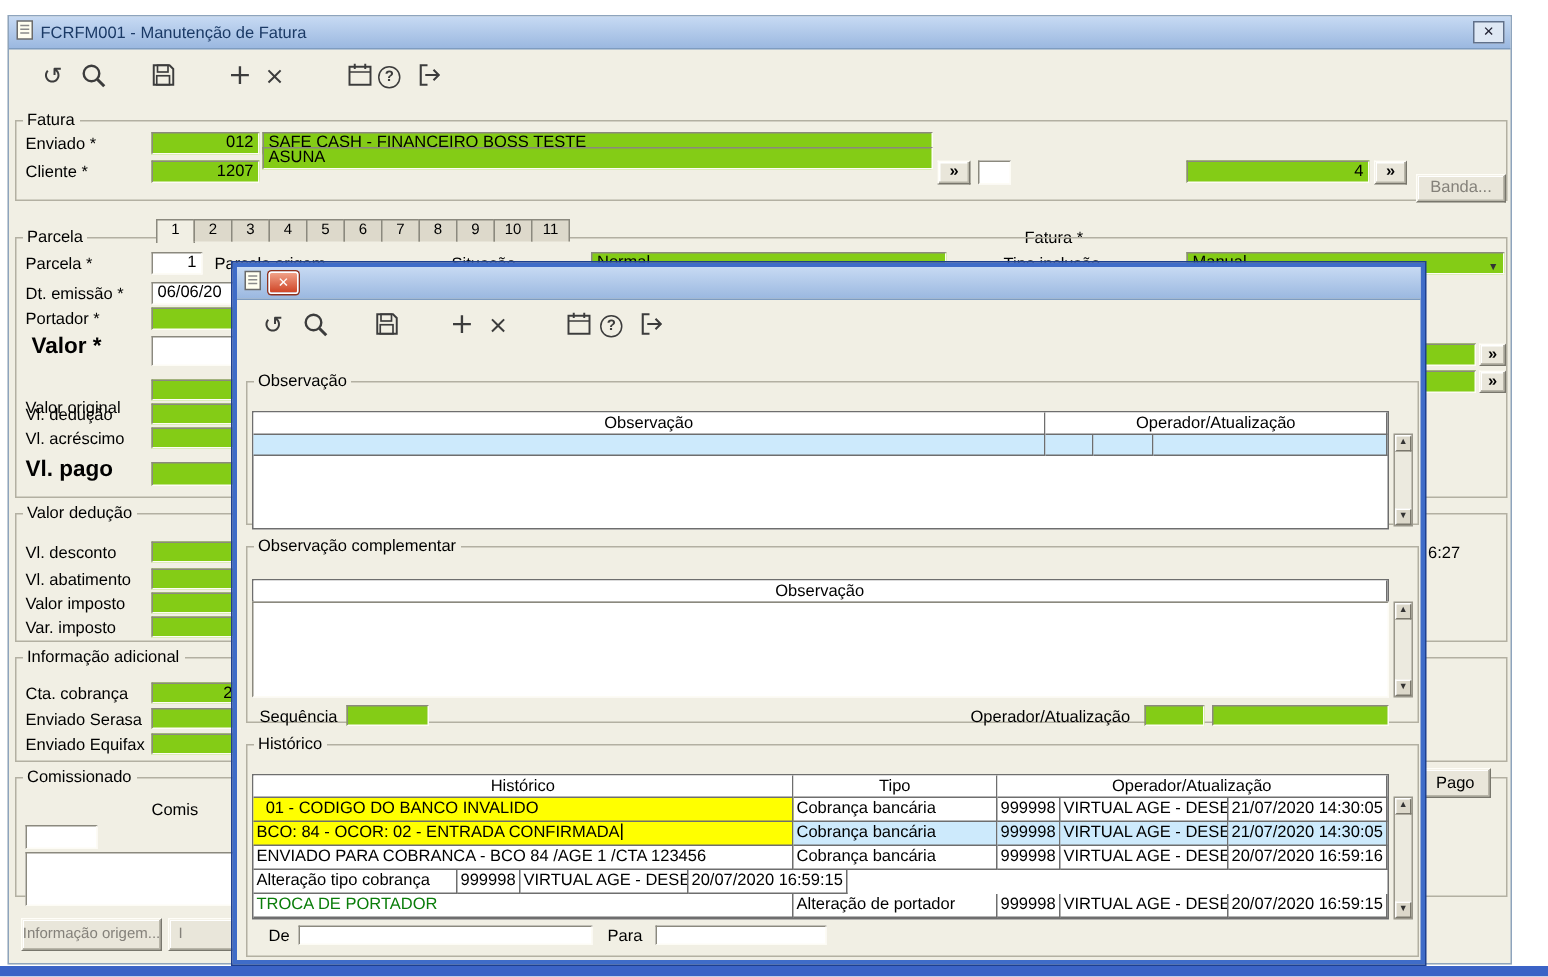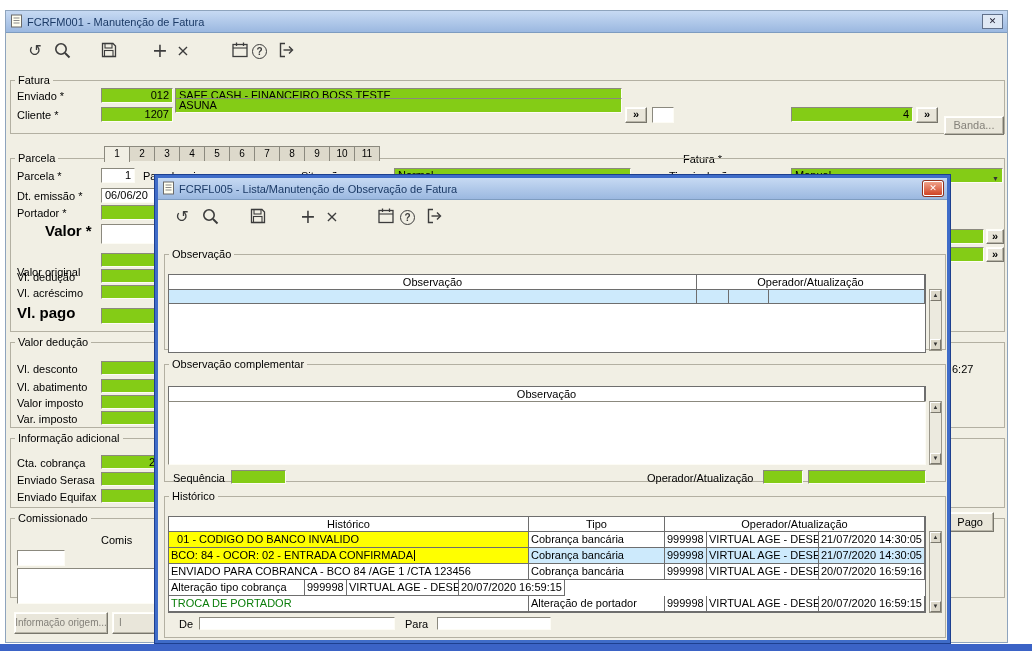--- a/index.html
+++ b/index.html
@@ -173,21 +173,21 @@
     <div class="fld white right" style="left:90px;top:4px;width:34px;">1</div>
     <span class="lbl" style="left:132px;top:6px;">Parcela origem</span>
     <span class="lbl" style="left:290px;top:6px;">Situação</span>
     <div class="fld combo" style="left:383px;top:4px;width:237px;">Normal</div>
     <span class="lbl" style="left:658px;top:6px;">Tipo inclusão</span>
     <div class="fld combo" style="left:780px;top:4px;width:212px;">Manual</div>
     <span class="lbl" style="left:6px;top:26px;">Dt. emissão *</span>
     <div class="fld white" style="left:90px;top:24px;width:65px;">06/06/20</div>
     <span class="lbl" style="left:6px;top:43px;">Portador *</span>
     <div class="fld" style="left:90px;top:41px;width:65px;"></div>
-    <span class="lbl big" style="left:10px;top:60px;margin-left:24px;">Valor *</span>
+    <span class="lbl big" style="left:10px;top:60px;">Valor *</span>
     <div class="fld white" style="left:90px;top:60px;width:65px;height:20px;"></div>
     <span class="lbl" style="left:6px;top:102px;">Valor original</span>
     <div class="fld" style="left:90px;top:89px;width:65px;height:14px;"></div>
     <span class="lbl" style="left:6px;top:107px;">Vl. dedução</span>
     <div class="fld" style="left:90px;top:105px;width:65px;height:14px;"></div>
     <span class="lbl" style="left:6px;top:123px;">Vl. acréscimo</span>
     <div class="fld" style="left:90px;top:121px;width:65px;height:14px;"></div>
     <span class="lbl big" style="left:6px;top:142px;">Vl. pago</span>
     <div class="fld" style="left:90px;top:144px;width:65px;height:16px;"></div>
   </fieldset>
@@ -240,21 +240,20 @@
 
 <div class="modal">
 
   <div class="titlebar">
     <span><svg width="13" height="14" viewBox="0 0 13 14">
           <rect x="1.5" y="1" width="10" height="12" fill="#fffef0" stroke="#6b6b6b"></rect>
           <line x1="3.5" y1="4" x2="9.5" y2="4" stroke="#8a8a8a"></line>
           <line x1="3.5" y1="6.5" x2="9.5" y2="6.5" stroke="#8a8a8a"></line>
           <line x1="3.5" y1="9" x2="9.5" y2="9" stroke="#8a8a8a"></line>
         </svg></span>
-    <span class="title-text">FCRFL005 - Lista/Manutenção de Observação de Fatura</span>
     <span class="close-red">✕</span>
   </div>
 
   <div class="toolbar" style="top:26px;">
     <span class="tbi glyph" style="left:14px;">↺</span>
     <span class="tbi" style="left:42px;"><svg width="19" height="19" viewBox="0 0 19 19">
           <circle cx="8" cy="8" r="5.2" fill="none" stroke="#3c3c3c" stroke-width="1.6"></circle>
           <line x1="12" y1="12" x2="16.5" y2="16.5" stroke="#3c3c3c" stroke-width="2"></line>
         </svg></span>
     <span class="tbi" style="left:90px;"><svg width="18" height="18" viewBox="0 0 18 18">

